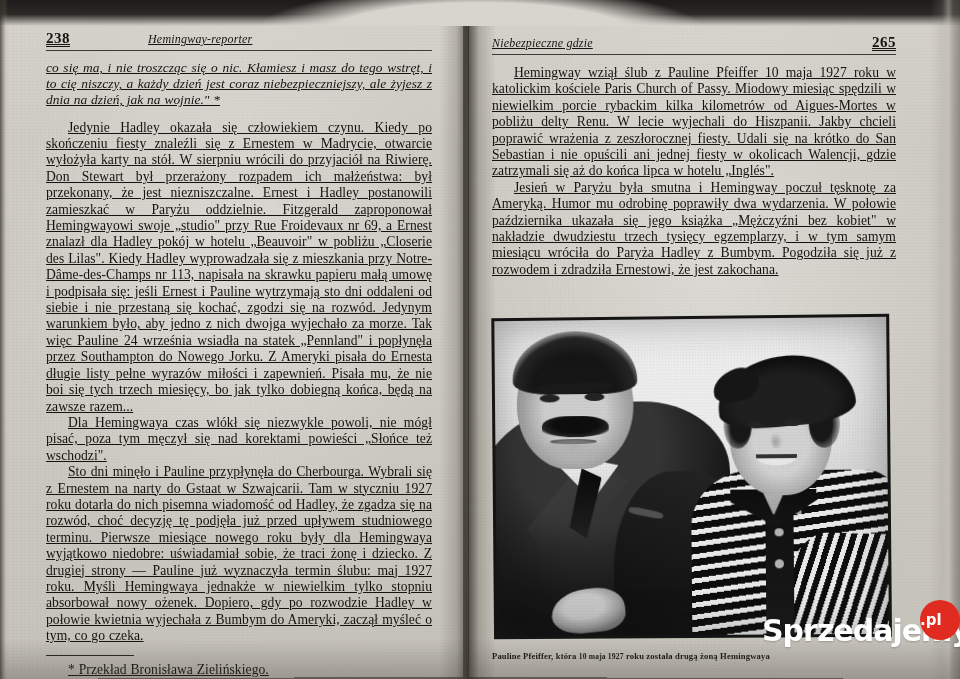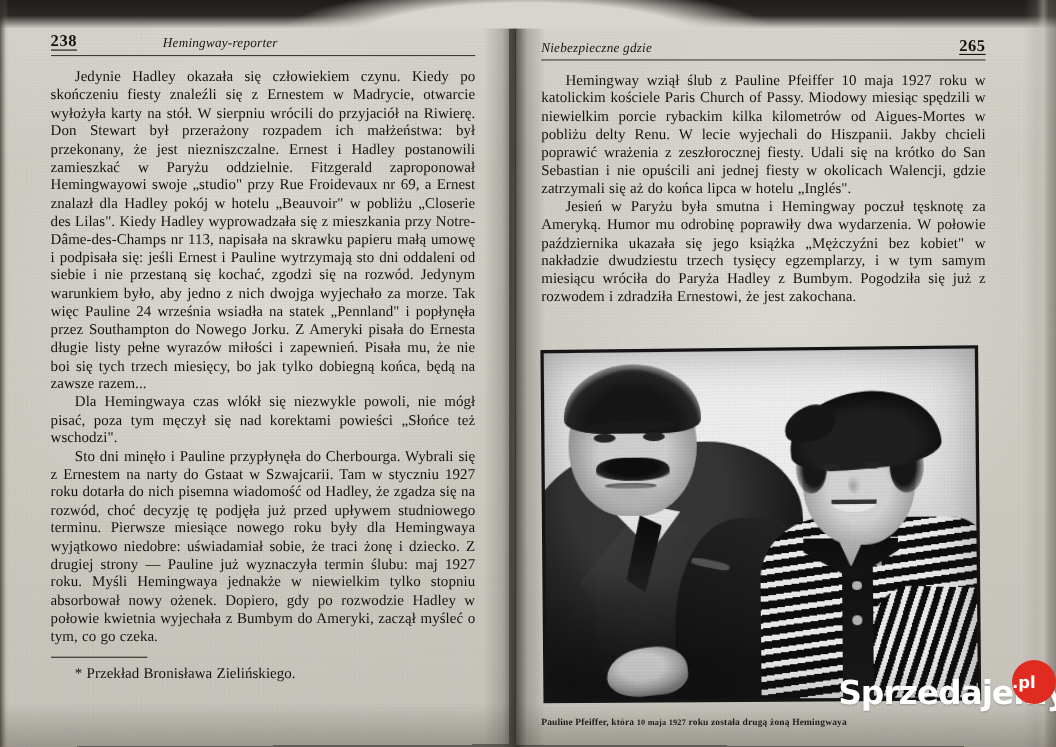--- a/index.html
+++ b/index.html
@@ -46,21 +46,21 @@
   #top-dark:after{content:"";position:absolute;left:0;top:0;width:960px;height:26px;
      background:radial-gradient(ellipse 34% 260% at 50% 130%, #d8d5ce 0 46%, rgba(216,213,206,0) 70%);}
   #left-edge{position:absolute;left:0;top:0;width:8px;height:679px;z-index:8;pointer-events:none;
      background:linear-gradient(90deg,rgba(55,50,42,.75),rgba(140,135,125,.18) 65%,rgba(255,255,255,0));}
   #right-edge{position:absolute;right:0;top:0;width:30px;height:679px;z-index:8;pointer-events:none;
      background:linear-gradient(90deg,rgba(255,255,255,0) 0%,rgba(150,146,138,.22) 40%,rgba(188,184,176,.55) 62%,rgba(120,116,108,.45) 78%,rgba(90,86,78,.55) 100%);}
   #bottom-shade{position:absolute;left:0;bottom:0;width:960px;height:40px;z-index:8;pointer-events:none;
      background:linear-gradient(0deg,rgba(60,55,46,.30),rgba(60,55,46,0));}
 
   
-  .content{position:absolute;z-index:3;color:#15130f;}
+  .content{position:absolute;z-index:3;color:#15130f;text-decoration:underline;}
   .runhead{display:flex;align-items:flex-end;font-size:11.5px;letter-spacing:.2px;}
   .folio{font-size:15px;font-weight:700;letter-spacing:.5px;text-decoration:underline;text-underline-offset:3px;}
   .runtitle{font-style:italic;font-size:12px;}
   .rule{height:1px;background:#24211c;opacity:.85;margin-top:3px;}
 
   p.para{margin:0;text-align:justify;text-indent:22px;
      font-size:13.6px;line-height:16.4px;letter-spacing:.05px;
      word-spacing:.4px;}
   p.quote{font-style:italic;font-size:13.4px;line-height:16.2px;text-indent:0;}
   p.para + p.para{margin-top:0;}
@@ -189,20 +189,21 @@
     <div class="grain"></div>
   </div>
 
   <div class="content" id="left-col">
     <div class="runhead">
       <span class="folio">238</span>
       <span class="runtitle" style="margin-left:78px;">Hemingway-reporter</span>
     </div>
     <div class="rule"></div>
 
+    <p class="para quote" style="margin-top:9px;">co się ma, i nie troszcząc się o nic. Kłamiesz i masz do tego wstręt, i to cię niszczy, a każdy dzień jest coraz niebezpieczniejszy, ale żyjesz z dnia na dzień, jak na wojnie." *</p>
     <p class="para" style="margin-top:11px;">Jedynie Hadley okazała się człowiekiem czynu. Kiedy po skończeniu fiesty znaleźli się z Ernestem w Madrycie, otwarcie wyłożyła karty na stół. W sierpniu wrócili do przyjaciół na Riwierę. Don Stewart był przerażony rozpadem ich małżeństwa: był przekonany, że jest niezniszczalne. Ernest i Hadley postanowili zamieszkać w Paryżu oddzielnie. Fitzgerald zaproponował Hemingwayowi swoje „studio" przy Rue Froidevaux nr 69, a Ernest znalazł dla Hadley pokój w hotelu „Beauvoir" w pobliżu „Closerie des Lilas". Kiedy Hadley wyprowadzała się z mieszkania przy Notre-Dâme-des-Champs nr 113, napisała na skrawku papieru małą umowę i podpisała się: jeśli Ernest i Pauline wytrzymają sto dni oddaleni od siebie i nie przestaną się kochać, zgodzi się na rozwód. Jedynym warunkiem było, aby jedno z nich dwojga wyjechało za morze. Tak więc Pauline 24 września wsiadła na statek „Pennland" i popłynęła przez Southampton do Nowego Jorku. Z Ameryki pisała do Ernesta długie listy pełne wyrazów miłości i zapewnień. Pisała mu, że nie boi się tych trzech miesięcy, bo jak tylko dobiegną końca, będą na zawsze razem...</p>
     <p class="para">Dla Hemingwaya czas wlókł się niezwykle powoli, nie mógł pisać, poza tym męczył się nad korektami powieści „Słońce też wschodzi".</p>
     <p class="para">Sto dni minęło i Pauline przypłynęła do Cherbourga. Wybrali się z Ernestem na narty do Gstaat w Szwajcarii. Tam w styczniu 1927 roku dotarła do nich pisemna wiadomość od Hadley, że zgadza się na rozwód, choć decyzję tę podjęła już przed upływem studniowego terminu. Pierwsze miesiące nowego roku były dla Hemingwaya wyjątkowo niedobre: uświadamiał sobie, że traci żonę i dziecko. Z drugiej strony — Pauline już wyznaczyła termin ślubu: maj 1927 roku. Myśli Hemingwaya jednakże w niewielkim tylko stopniu absorbował nowy ożenek. Dopiero, gdy po rozwodzie Hadley w połowie kwietnia wyjechała z Bumbym do Ameryki, zaczął myśleć o tym, co go czeka.</p>
 
     <div class="fnrule"></div>
     <p class="para footnote">* Przekład Bronisława Zielińskiego.</p>
   </div>
 
   <div class="content" id="right-col">
     <div class="runhead" style="justify-content:space-between;">

